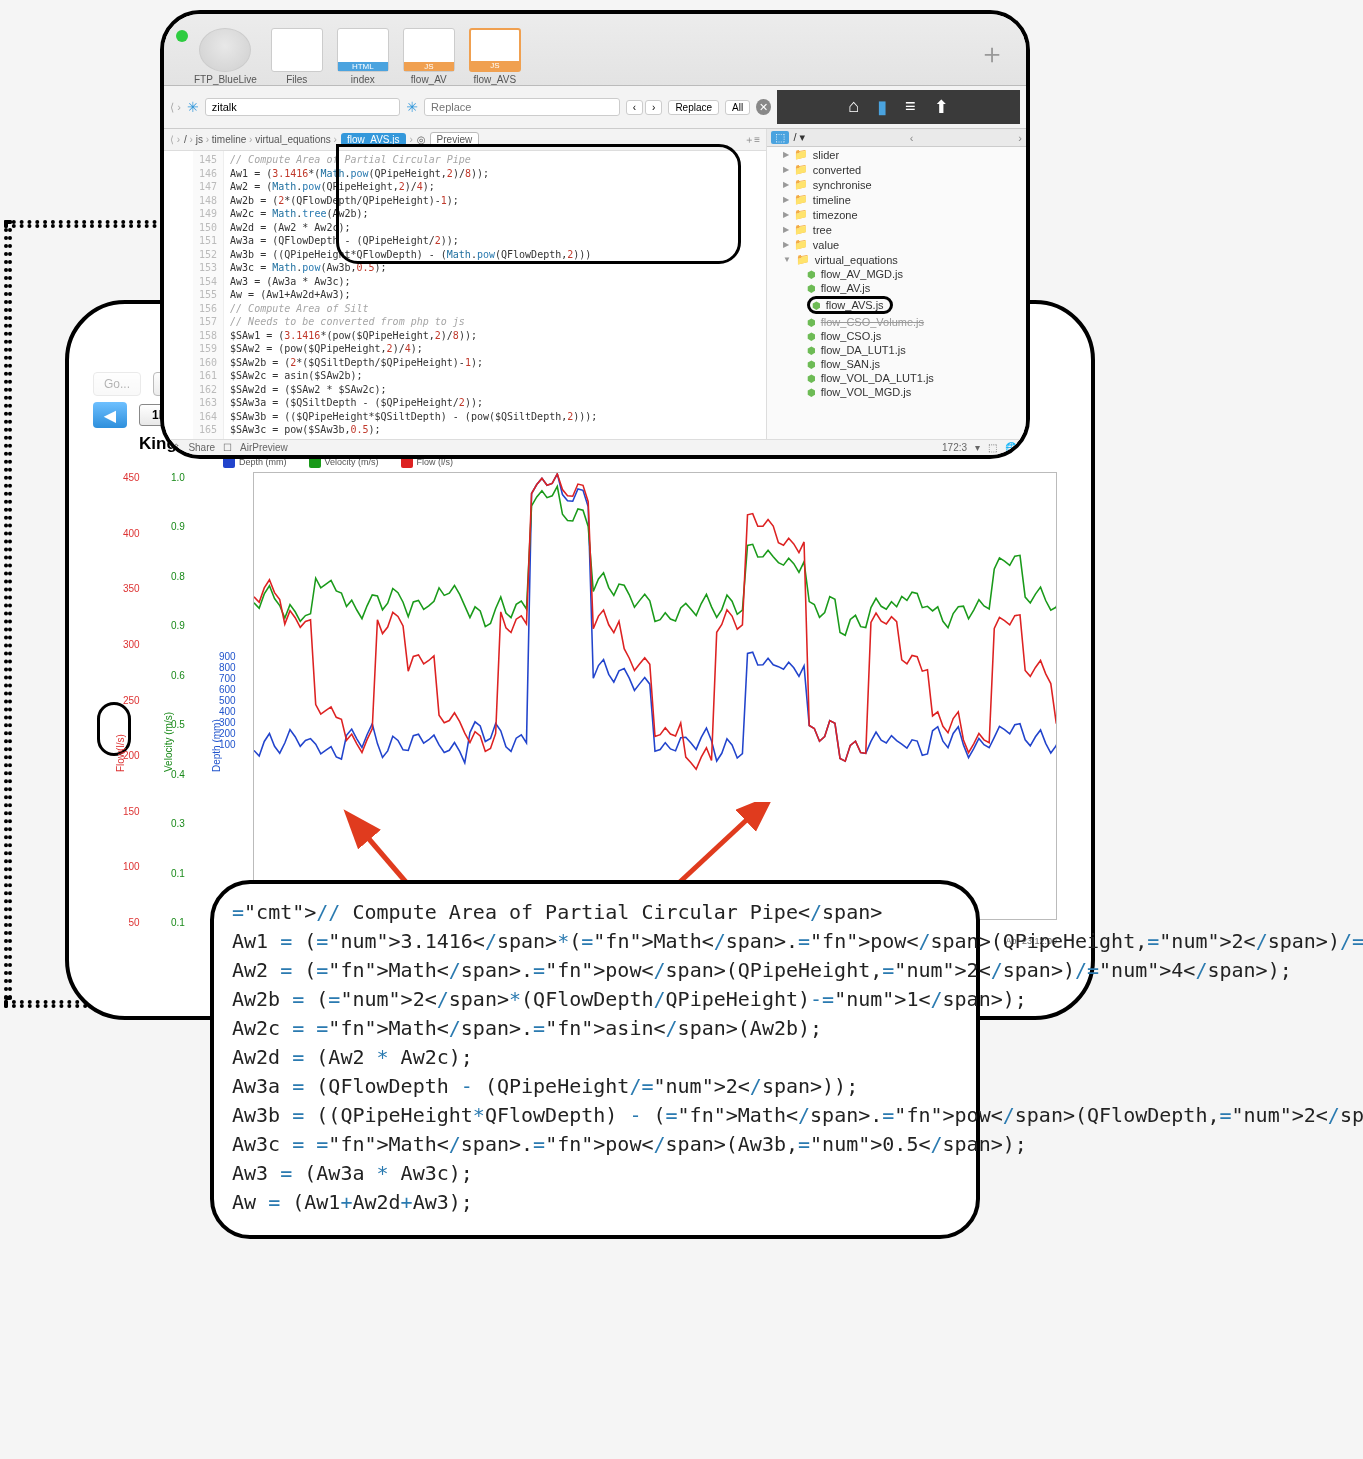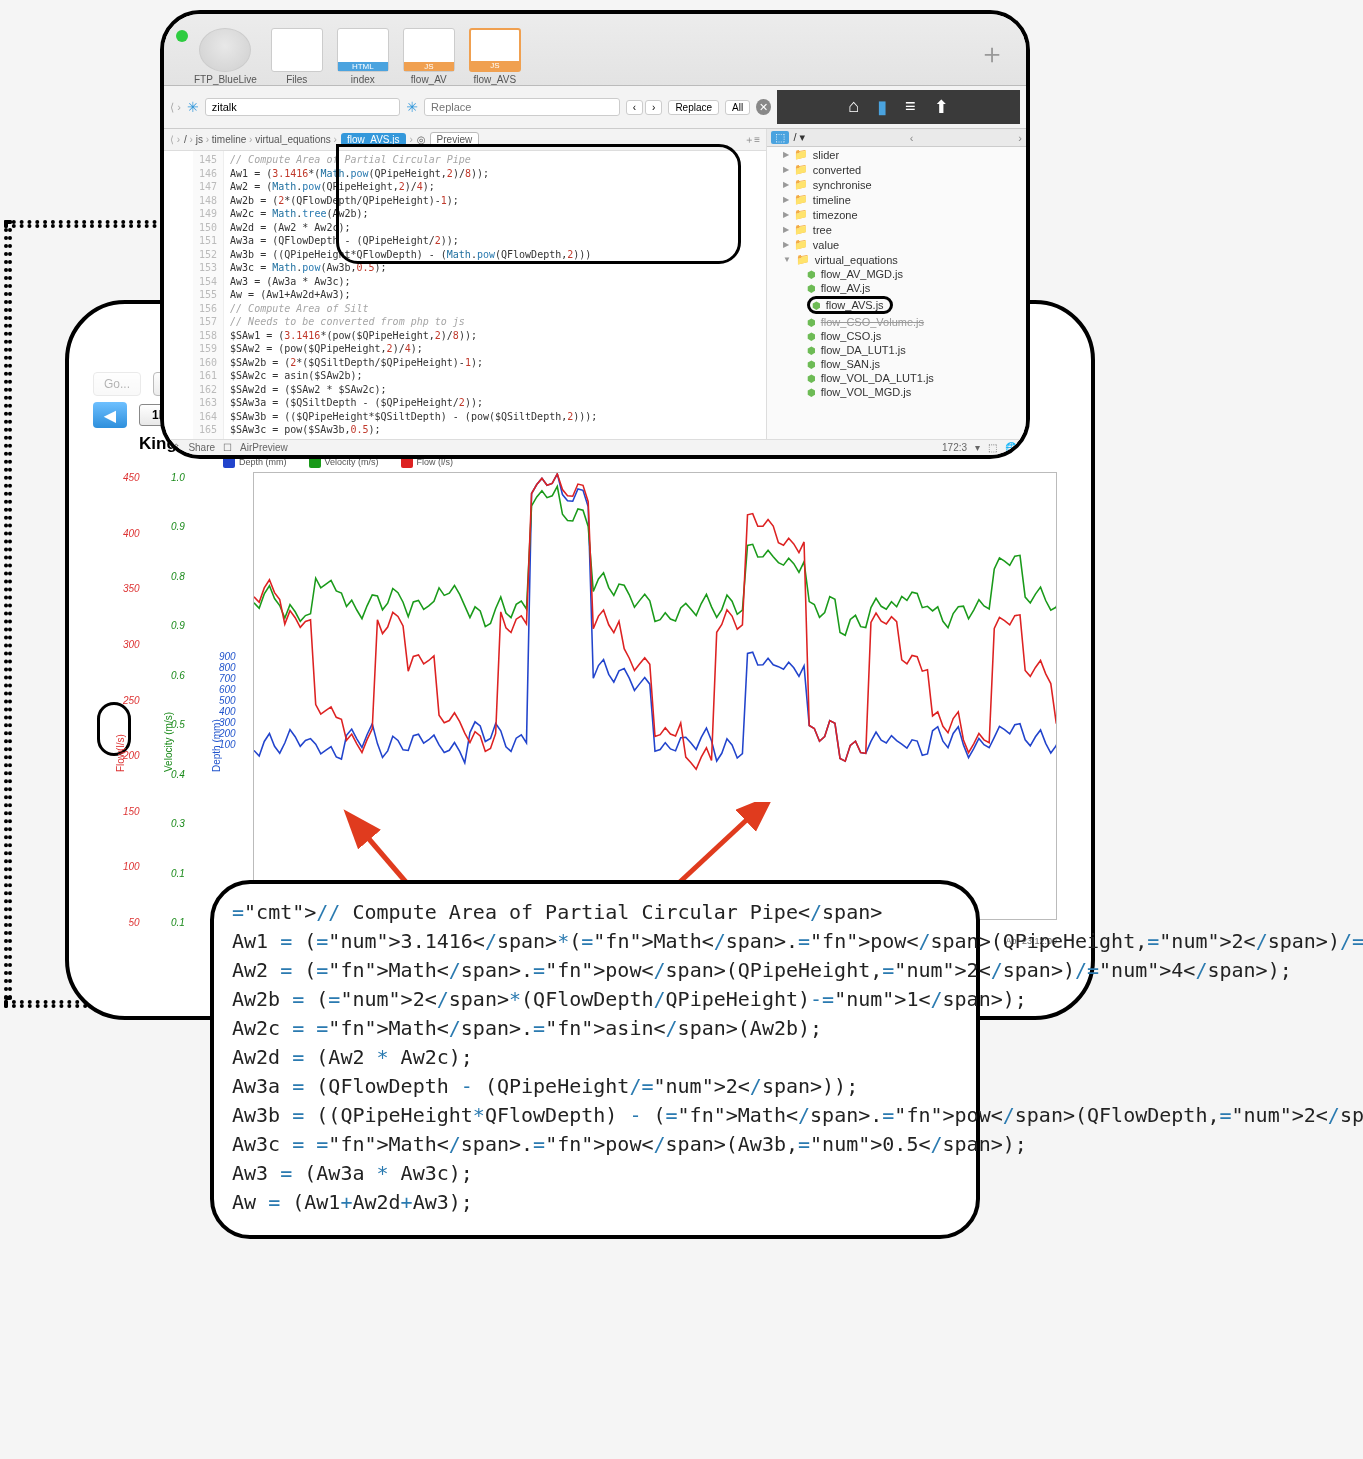--- a/index.html
+++ b/index.html
@@ -58,21 +58,21 @@
 .chart-panel{position:absolute;left:65px;top:300px;width:1030px;height:720px;border:4px solid #000;border-radius:60px;background:#fff;z-index:5;padding:18px 24px 12px;overflow:hidden;}
 .chart-toolbar{display:flex;align-items:center;gap:12px;font-size:12px;margin-bottom:6px;margin-top:50px;}
 .btn{border:1px solid #bbb;background:linear-gradient(#fdfdfd,#ececec);border-radius:4px;padding:4px 10px;font-size:12px;}
 .back-btn{width:34px;height:26px;background:linear-gradient(#6ec0ff,#2e8fdc);border-radius:4px;display:flex;align-items:center;justify-content:center;color:#fff;font-size:16px;}
 .tab-1d{border:1px solid #888;background:linear-gradient(#fff,#e8e8e8);font-weight:bold;padding:3px 12px;border-radius:3px;}
 .chart-title{font-weight:bold;font-size:17px;margin:6px 0 2px 46px;}
 .legend{display:flex;gap:22px;font-size:9px;color:#555;margin-left:130px;margin-bottom:4px;}
 .legend-item{display:flex;align-items:center;gap:4px;}
 .swatch{width:12px;height:12px;border-radius:2px;}
 .plot-wrap{position:relative;height:480px;margin-left:10px;}
-.yaxis{position:absolute;top:0;bottom:24px;display:flex;flex-direction:column;justify-content:space-between;font-size:10px;text-align:right;font-style:italic;}
+.yaxis{position:absolute;top:0;bottom:24px;display:flex;flex-direction:column;justify-content:space-between;font-size:10px;text-align:right;}
 .yaxis.red{left:20px;color:#d33;}
 .yaxis.green{left:68px;color:#1a8a1a;}
 .yaxis.blue{left:116px;color:#2255cc;justify-content:center;}
 .yaxis-label{position:absolute;transform:rotate(-90deg);transform-origin:left top;font-size:10px;white-space:nowrap;}
 .yaxis-label.red{left:12px;top:300px;color:#d33;}
 .yaxis-label.green{left:60px;top:300px;color:#1a8a1a;}
 .yaxis-label.blue{left:108px;top:300px;color:#2255cc;}
 .plot-svg{position:absolute;left:150px;right:10px;top:0;bottom:24px;border:1px solid #bbb;background:#fff;}
 .xaxis{position:absolute;left:150px;right:10px;bottom:6px;display:flex;justify-content:space-between;font-size:9px;color:#666;}
 .flow-circle{position:absolute;left:-6px;top:230px;width:34px;height:54px;border:3px solid #000;border-radius:18px;pointer-events:none;}

